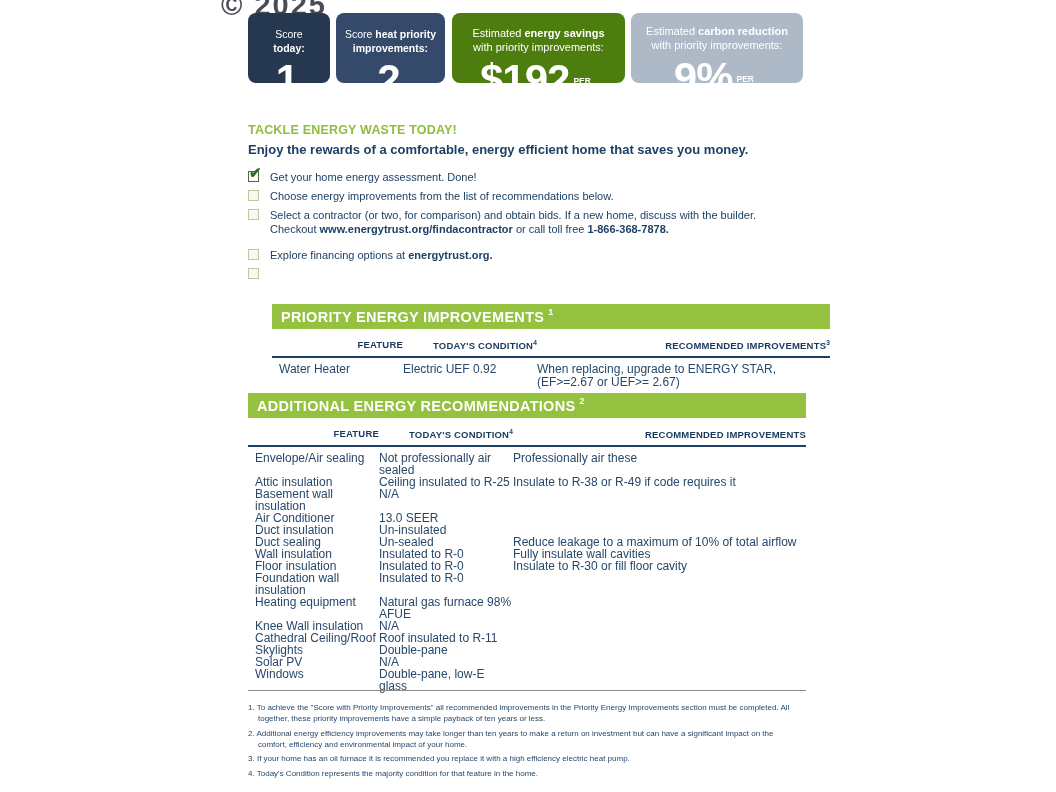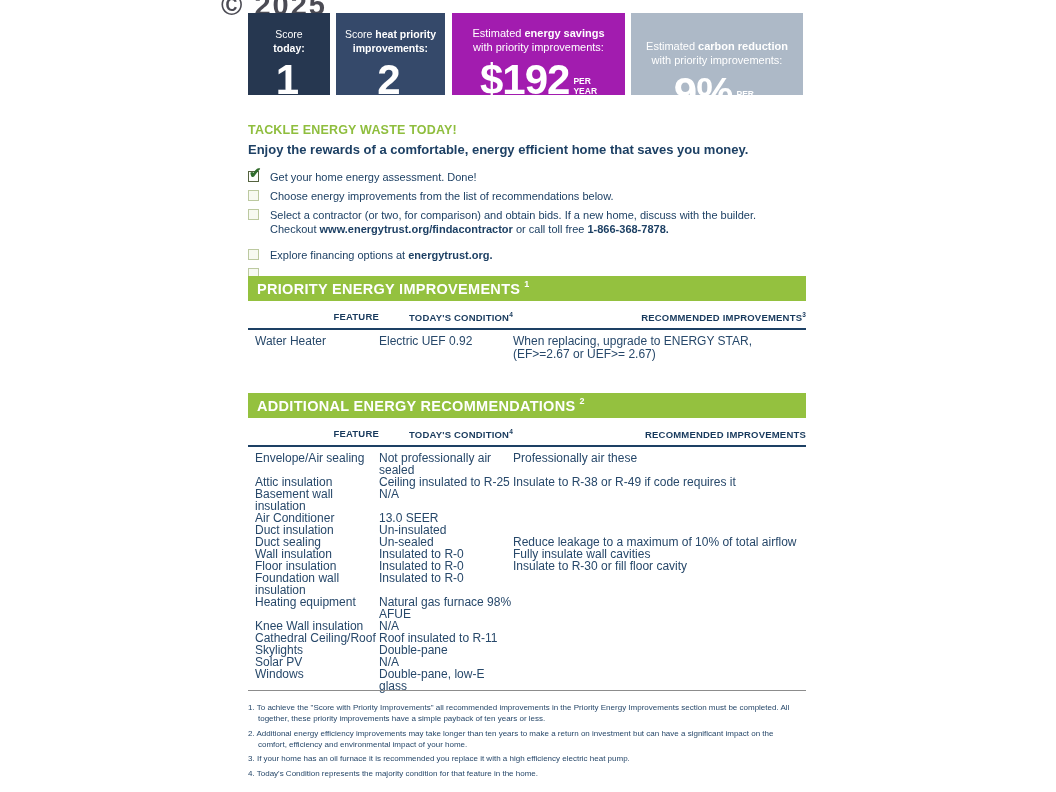--- a/index.html
+++ b/index.html
@@ -3,51 +3,51 @@
 <meta charset="utf-8">
 <style>
   * { margin:0; padding:0; box-sizing:border-box; }
   html,body { width:1056px; height:792px; background:#ffffff; overflow:hidden;
               font-family:"Liberation Sans", sans-serif; color:#1d4064; position:relative; }
 
   .watermark { position:absolute; top:-11px; left:221px; font-size:29px; font-weight:800;
                color:#3c3c46; letter-spacing:2px; opacity:.92; }
 
   
-  .score-box { position:absolute; top:13px; height:82px; color:#fff; text-align:center;
-               display:flex; flex-direction:column; align-items:center; padding-top:15px; }
+  .score-box { position:absolute; top:13px; height:70px; color:#fff; text-align:center;
+               display:flex; flex-direction:column; align-items:center; padding-top:15px;border-radius:8px; }
   .score-box .lbl { font-size:10.5px; line-height:1.3; }
   .score-box .lbl b { font-weight:bold; }
   .score-box .valrow { display:flex; align-items:center; justify-content:center; margin-top:4px; }
   .score-box .val { font-size:42px; font-weight:bold; line-height:1; letter-spacing:-1px; }
   .score-box .unit { font-size:8.5px; font-weight:bold; line-height:1.1; text-align:left;
                      margin-left:4px; margin-top:14px; }
   #box1 { left:248px; width:82px;  background:#263750; }
   #box2 { left:336px; width:109px; background:#35496a; }
-  #box3 { left:452px; width:173px; background:#a21caf; padding-top:13px; }
-  #box4 { left:631px; width:172px; background:#adb9c7; padding-top:26px; }
+  #box3 { left:452px; width:173px; background:#4d7c0f; padding-top:13px; }
+  #box4 { left:631px; width:172px; background:#adb9c7; padding-top:11px; }
   #box3 .lbl, #box4 .lbl { font-size:11px; }
 
   
   .intro { position:absolute; left:248px; top:123px; width:560px; }
   .intro-heading { color:#8fbe3e; font-size:12.5px; font-weight:bold; letter-spacing:.2px; }
   .intro-subheading { font-size:13px; font-weight:bold; margin-top:5px; color:#1d4064; }
   .checklist { margin-top:13px; }
   .check-item { display:flex; gap:11px; font-size:11px; line-height:14px; margin-bottom:5px; color:#1d4064; }
   .check-item .box { width:11px; height:11px; flex:0 0 11px; margin-top:1px;
                      border:1px solid #bcc9a0; background:#f7f9f1; position:relative; }
   .check-item .box.checked { border-color:#55633f; background:#fdfdfb; }
   .check-item .box.checked .mark { position:absolute; left:0px; top:-7px; color:#2f6b2a;
                                    font-size:15px; font-weight:bold; line-height:1; }
   .check-item .txt b { font-weight:bold; }
   .gap-before { margin-top:12px; }
 
   
   .section { position:absolute; left:248px; width:558px; }
-  #priority   { top:276px; }
+  #priority   { top:304px;margin-left:24px; }
   #additional { top:386px;margin-top:7px; }
   .green-bar { background:#94c13f; height:25px; display:flex; align-items:center;
                padding-left:9px; color:#fff; font-weight:bold; font-size:14.5px; letter-spacing:.3px; }
   .green-bar sup { font-size:9px; margin-left:4px; align-self:flex-start; margin-top:3px; font-weight:bold; }
   .tbl { margin-top:10px; }
   .trow { display:grid; grid-template-columns:124px 134px 1fr; padding-left:7px; }
   .thead { font-size:9.5px; font-weight:bold; color:#17395c; letter-spacing:.2px; padding-bottom:5px;text-align:right; }
   .thead sup { font-size:6.5px; }
   .rule { border-top:2px solid #1d4064; }
   .tbody .trow { font-size:12px; color:#27486a; line-height:12px; }

